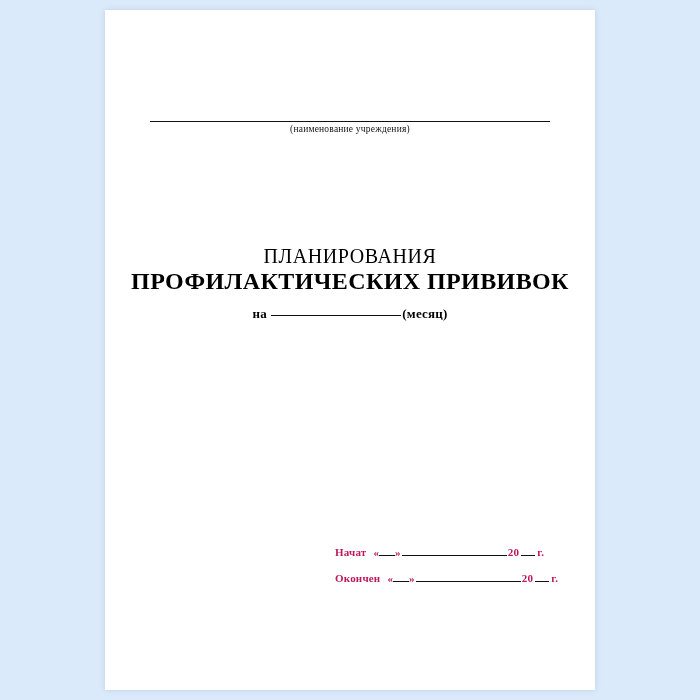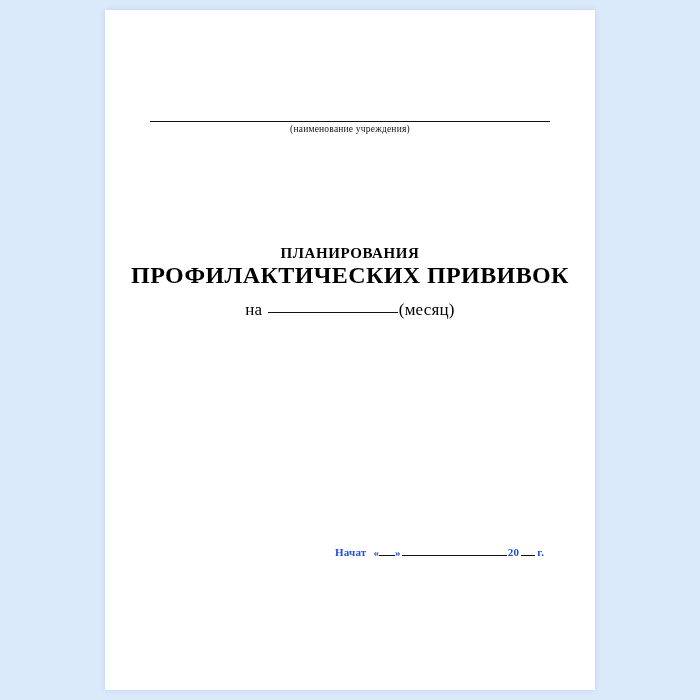--- a/index.html
+++ b/index.html
@@ -60,51 +60,51 @@
     text-align: center;
     color: #000000;
   }
   .title-main {
     font-size: 40px;
     font-weight: bold;
     letter-spacing: 2px;
     line-height: 1.05;
   }
   .title-sub1 {
-    font-size: 15px;
-    font-weight: bold;
+    font-size: 20px;
+    font-weight: normal;
     letter-spacing: 0.6px;
     margin-top: 4px;
     line-height: 1.15;
   }
   .title-sub2 {
     font-size: 24px;
     font-weight: bold;
     letter-spacing: 0.4px;
     line-height: 1.15;
   }
   .month-line {
-    font-size: 17px;
-    font-weight: normal;
+    font-size: 13px;
+    font-weight: bold;
     margin-top: 10px;
     letter-spacing: 0.2px;
   }
   .month-line .blank {
     display: inline-block;
     width: 130px;
     border-bottom: 1px solid #111111;
     vertical-align: 2px;
     margin: 0 1px;
   }
   .footer-block {
     position: absolute;
     left: 230px;
     top: 520px;
     width: 250px;
-    color: #1d4ed8;
+    color: #be185d;
   }
   .footer-row {
     font-size: 11px;
     font-weight: bold;
     white-space: nowrap;
     margin-bottom: 14px;
     letter-spacing: 0.2px;
   }
   .footer-row .lbl {
     display: inline-block;
@@ -150,17 +150,21 @@
           <span>на</span>
           <span class="blank"></span><span>(месяц)</span>
         </div>
       </div>
 
       <div class="footer-block">
         <div class="footer-row">
           <span class="lbl">Начат</span>
           <span class="q-open">«</span><span class="blank-sm"></span><span>»</span><span class="blank-lg"></span><span>20</span><span class="blank-xs"></span><span>г.</span>
         </div>
+        <div class="footer-row">
+          <span class="lbl">Окончен</span>
+          <span class="q-open">«</span><span class="blank-sm"></span><span>»</span><span class="blank-lg"></span><span>20</span><span class="blank-xs"></span><span>г.</span>
+        </div>
       </div>
 
     </div>
   </div>
 </div>
 
 </body></html>

